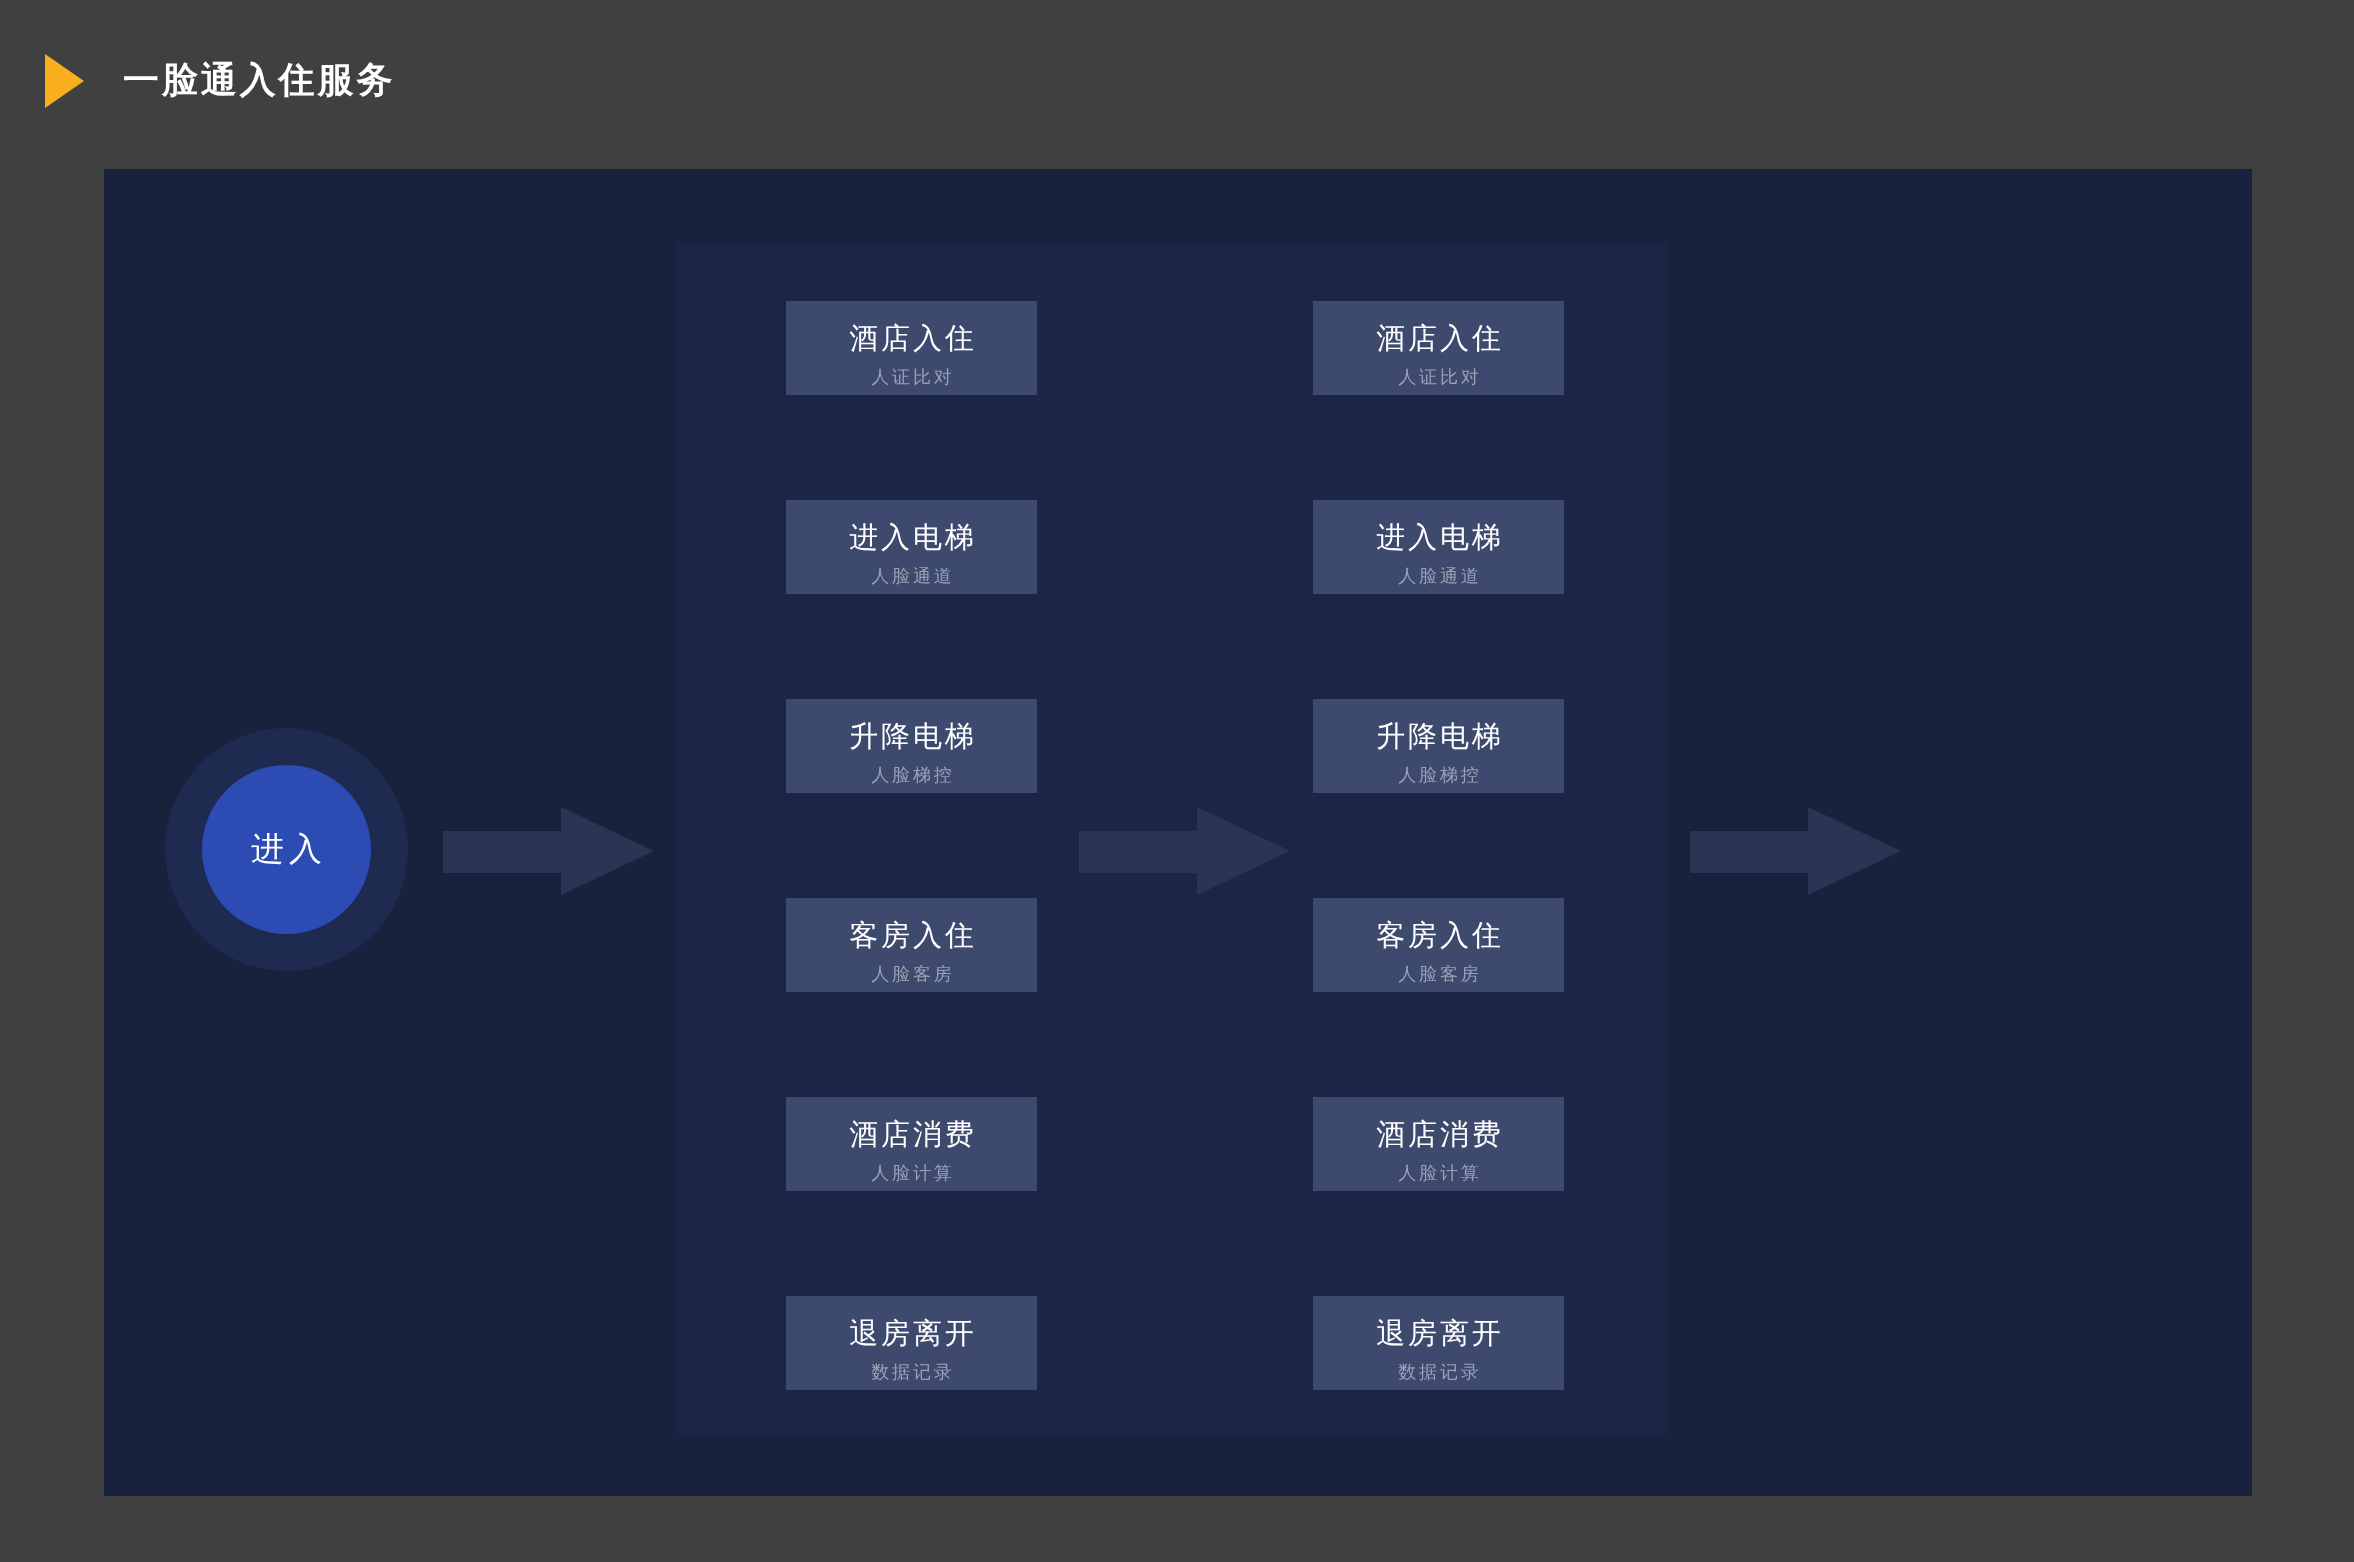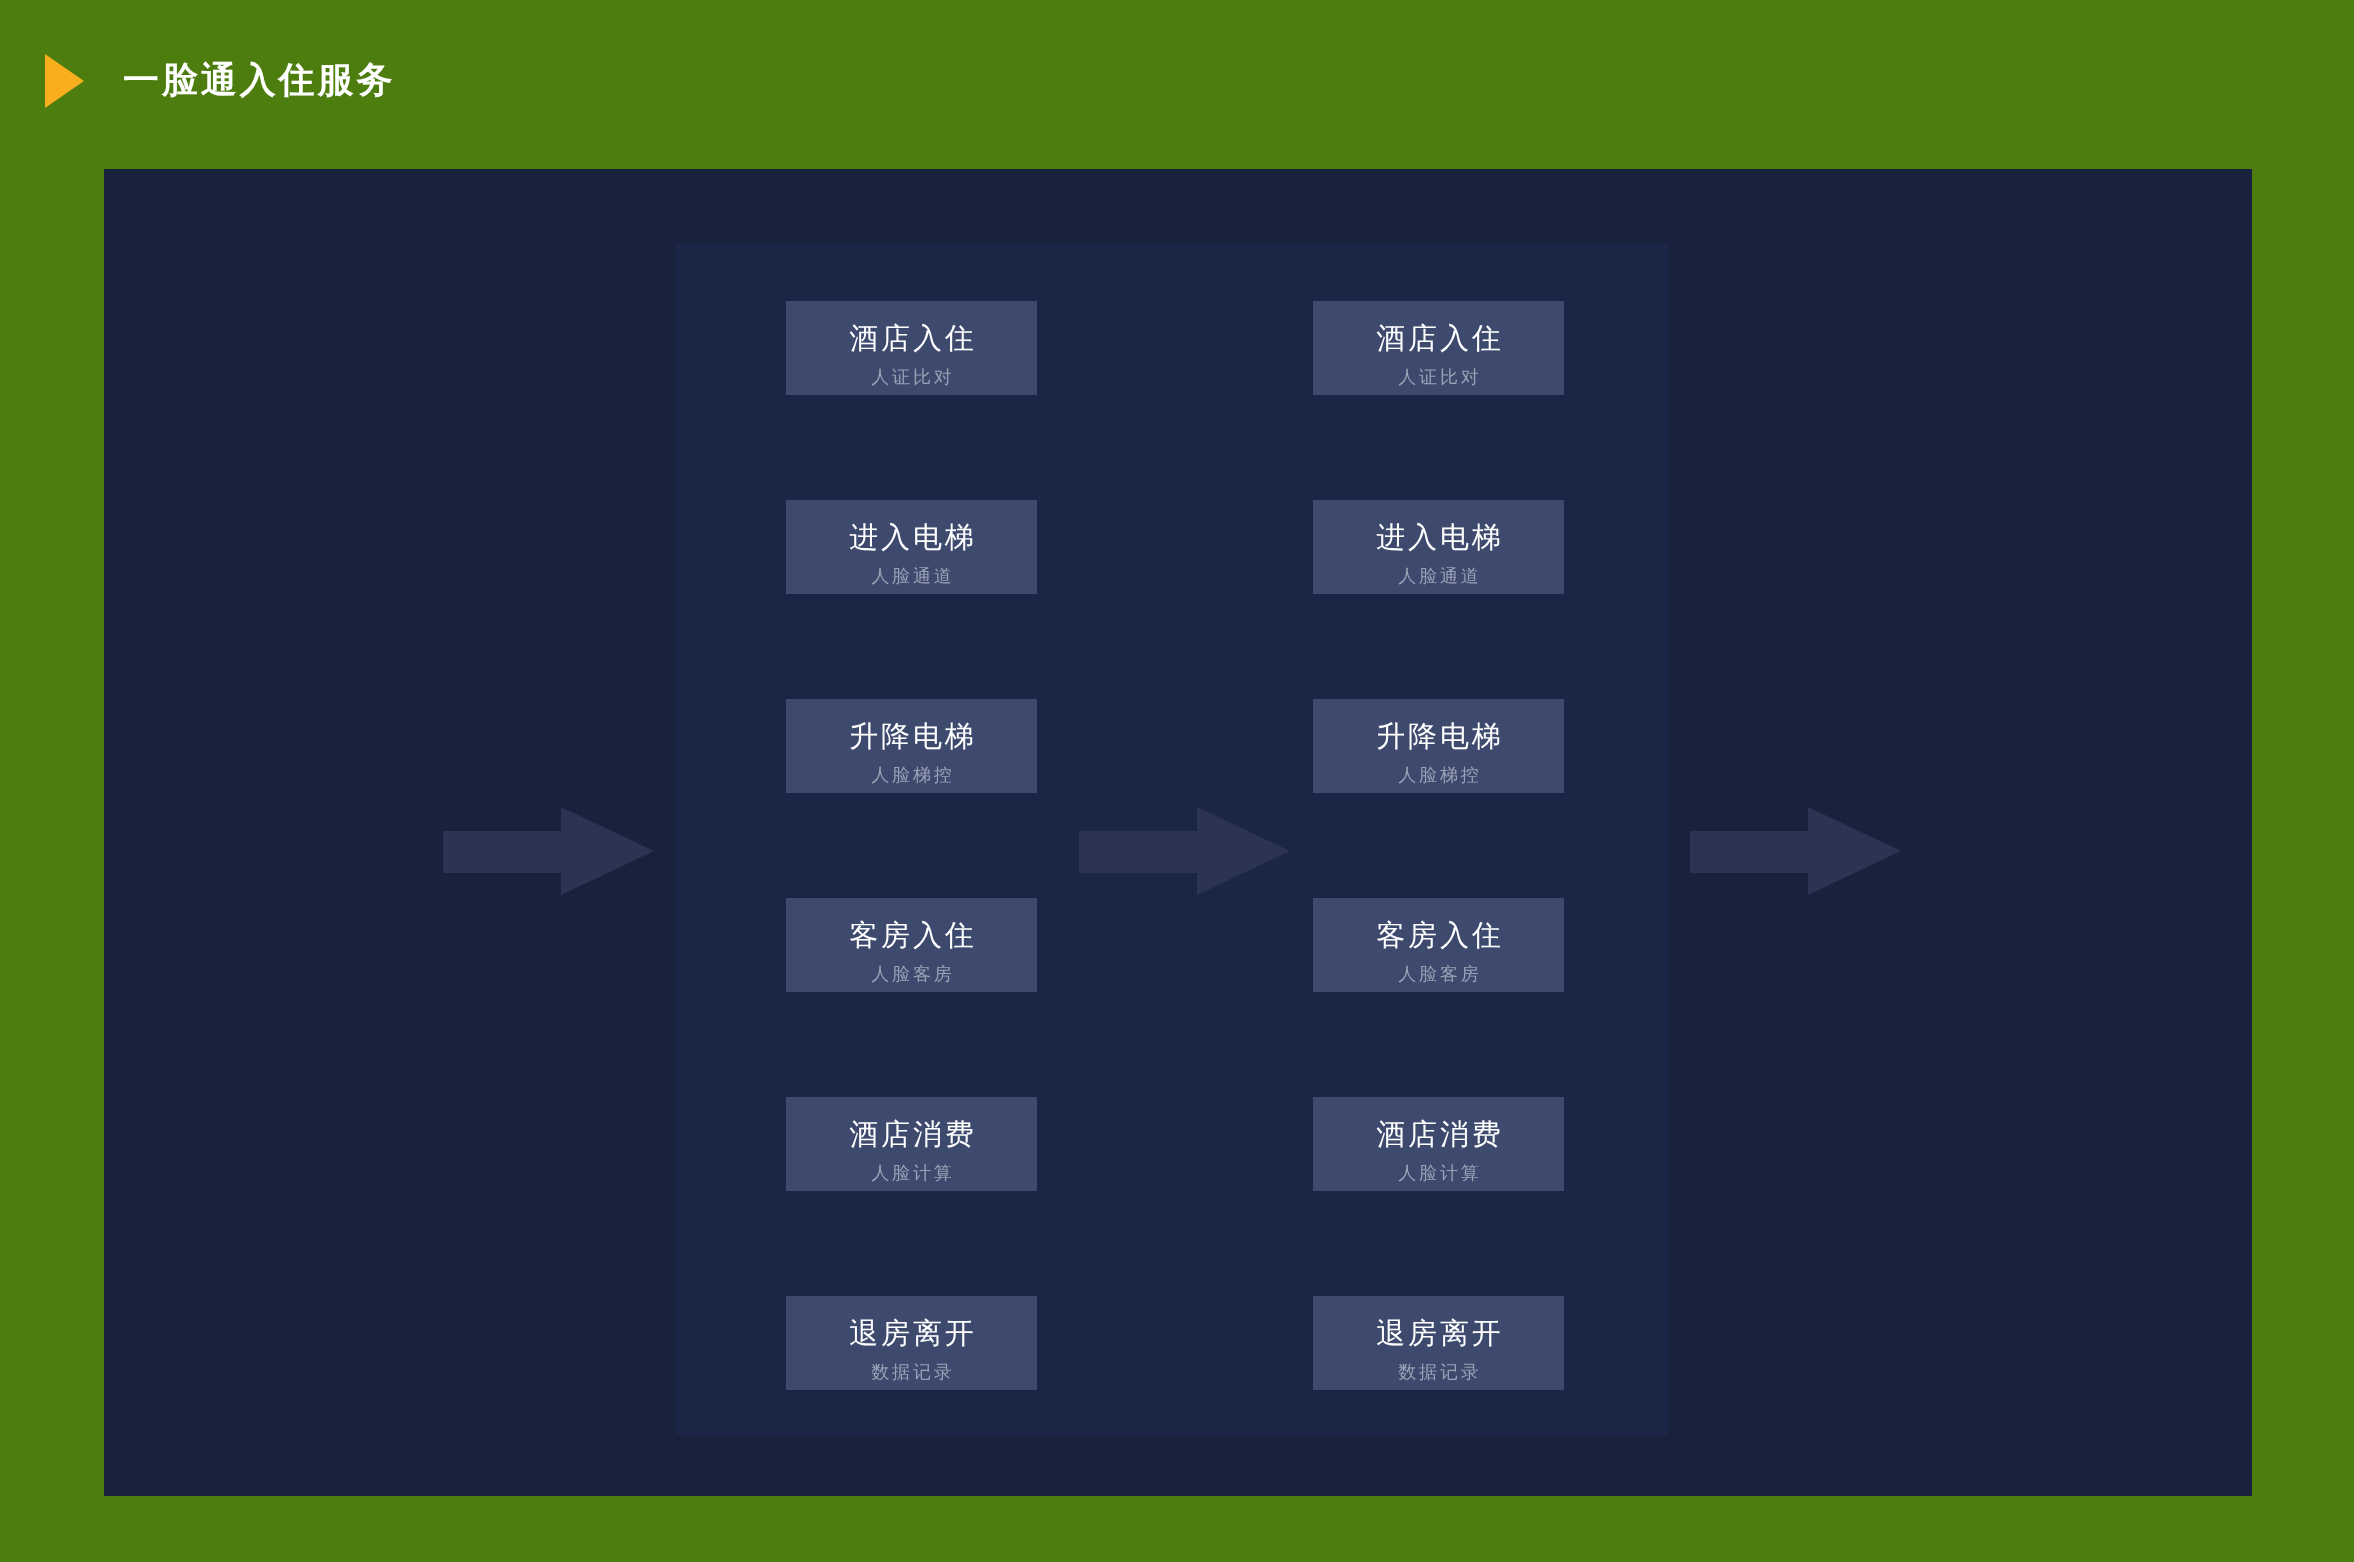--- a/index.html
+++ b/index.html
@@ -1,20 +1,20 @@
 <!DOCTYPE html>
 <html><head>
 <meta charset="utf-8">
 <style>
   html, body { margin: 0; padding: 0; background: #111a2d; }
   .screen {
     position: relative;
     width: 2354px;
     height: 1562px;
-    background: #4d7c0f;
+    background: #404040;
     font-family: "Liberation Sans", "DejaVu Sans", sans-serif;
     overflow: hidden;
   }
 
   
   .header {
     position: absolute;
     left: 45px;
     top: 49px;
     height: 63px;
@@ -142,20 +142,25 @@
 
 <div class="screen">
 
   <div class="header">
     <span class="tri-icon"></span>
     <h1 class="page-title">一脸通入住服务</h1>
   </div>
 
   <div class="outer-panel">
 
+    <div class="node node-start">
+      <div class="node-inner">
+        <span class="node-label">进入</span>
+      </div>
+    </div>
 
     <div class="arrow arrow-1">
       <span class="shaft"></span>
       <span class="head"></span>
     </div>
 
     <div class="center-panel">
 
       <div class="steps-col steps-col-1">
         <div class="step-box">

